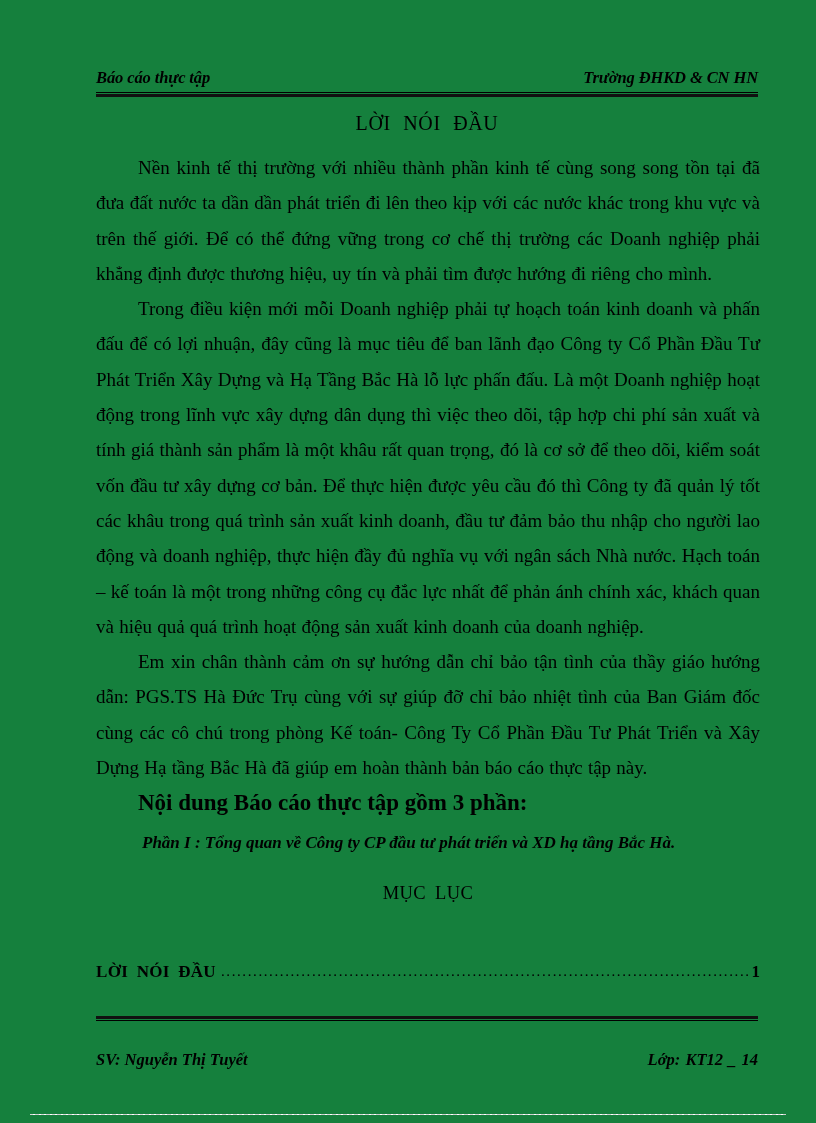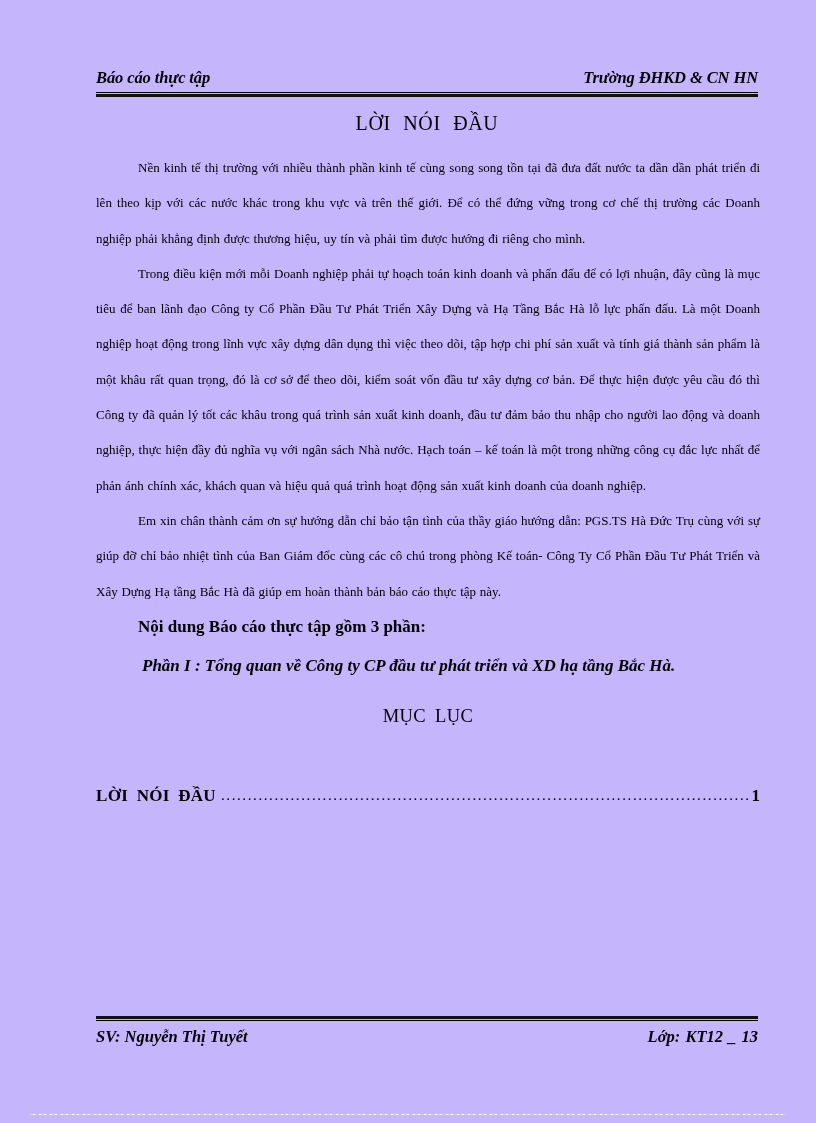--- a/index.html
+++ b/index.html
@@ -8,21 +8,21 @@
     background: #ffffff;
   }
   body {
     font-family: "Liberation Serif", "DejaVu Serif", serif;
     color: #000000;
   }
   .page {
     position: relative;
     width: 816px;
     height: 1123px;
-    background: #c4b5fd;
+    background: #15803d;
     overflow: hidden;
     box-sizing: border-box;
   }
 
   
   .doc-header {
     position: absolute;
     left: 96px;
     top: 68px;
     width: 662px;
@@ -74,29 +74,29 @@
     position: absolute;
     left: 96px;
     top: 150px;
     width: 664px;
   }
 
   p.para {
     margin: 0;
     text-align: justify;
     text-justify: inter-word;
-    font-size: 13px;
+    font-size: 19px;
     line-height: 35.3px;
     text-indent: 42px;
     word-spacing: 0.5px;
   }
 
   .bold-line {
     margin: 0;
-    font-size: 17px;
+    font-size: 23px;
     line-height: 35.3px;
     font-weight: bold;
     padding-left: 42px;
     white-space: nowrap;
   }
   .bolditalic-line {
     margin: 4px;
     font-size: 17px;
     line-height: 35.3px;
     font-weight: bold;
@@ -171,21 +171,21 @@
     left: 96px;
     top: 1027px;
     width: 662px;
     display: flex;
     justify-content: space-between;
     align-items: baseline;
     font-style: italic;
     font-weight: bold;
     font-size: 16.5px;
   }
-  .doc-footer .left  { white-space: nowrap; }
+  .doc-footer .left  { white-space: nowrap; margin-top: 23px; }
   .doc-footer .right { white-space: nowrap; word-spacing: 1px; }
 
   
   .scan-artifact {
     position: absolute;
     left: 30px;
     top: 1114px;
     width: 756px;
     height: 1px;
     background: repeating-linear-gradient(
@@ -236,18 +236,18 @@
 
   </div>
 
   <div class="rule-footer">
     <div class="thick"></div>
     <div class="gap"></div>
     <div class="thin"></div>
   </div>
   <div class="doc-footer">
     <span class="left">SV: Nguyễn Thị Tuyết</span>
-    <span class="right">Lớp: KT12 _ 13</span>
+    <span class="right">Lớp: KT12 _ 14</span>
   </div>
 
   <div class="scan-artifact"></div>
 
 </div>
 
 </body></html>

